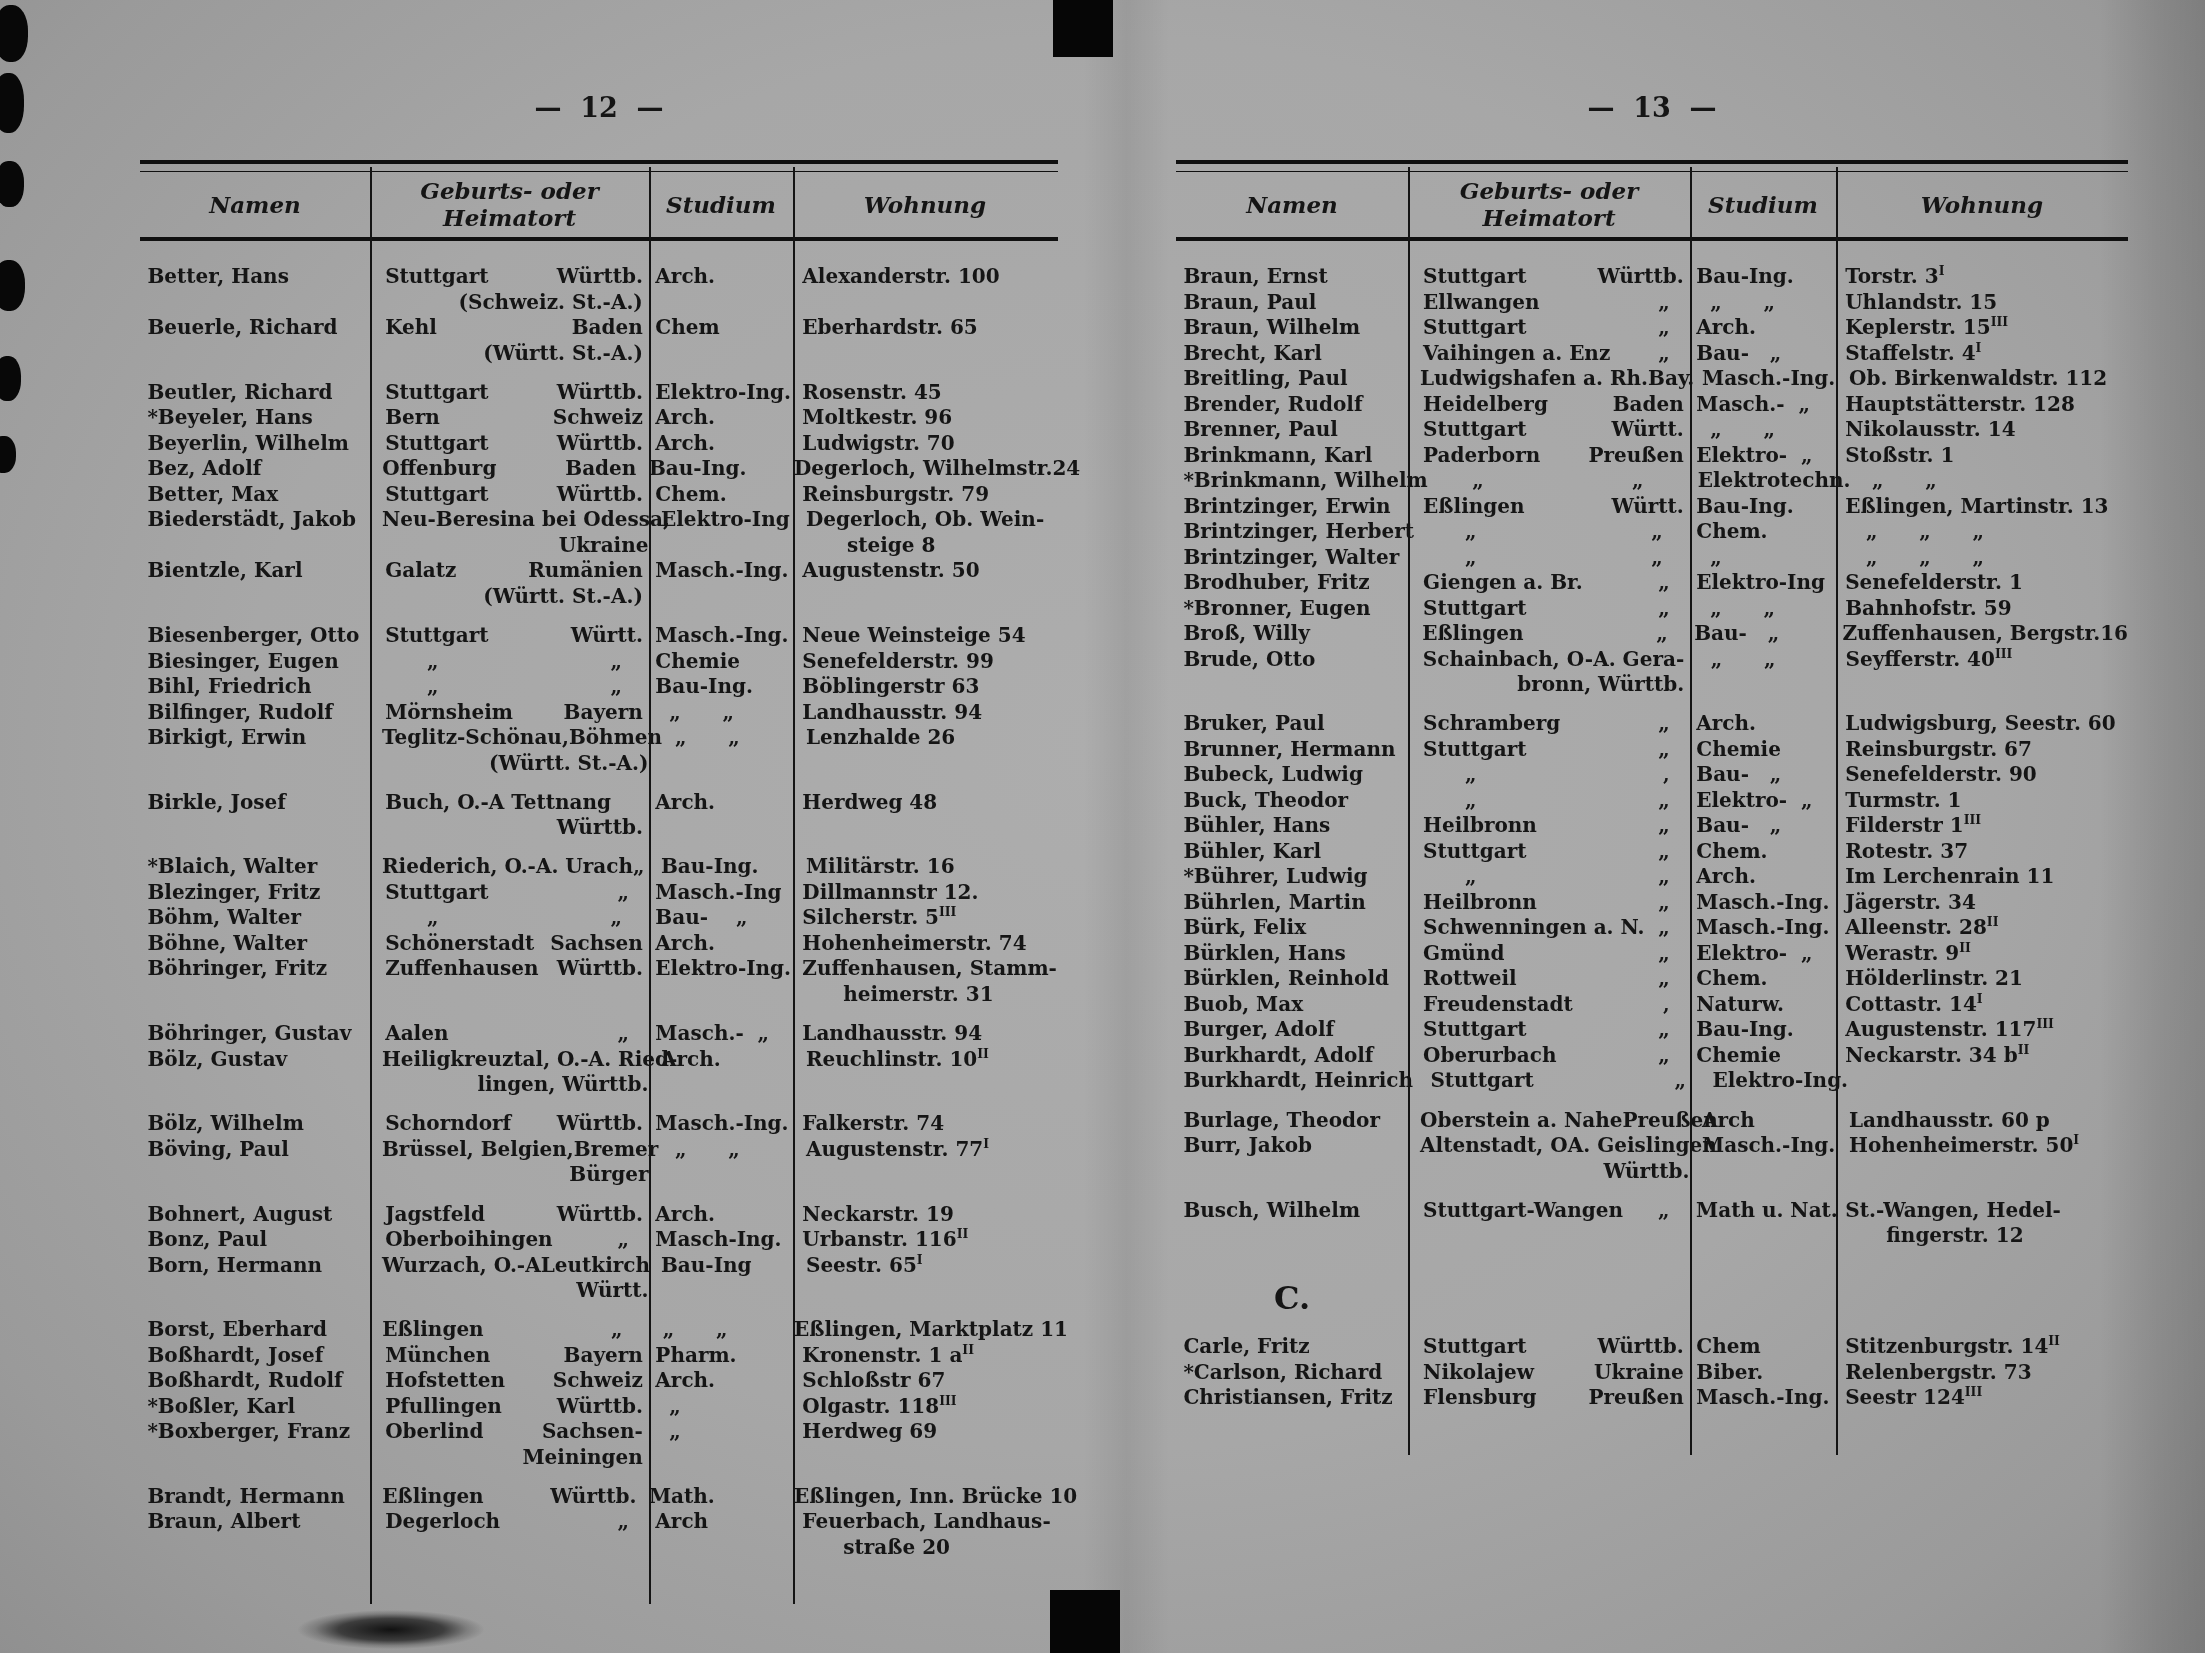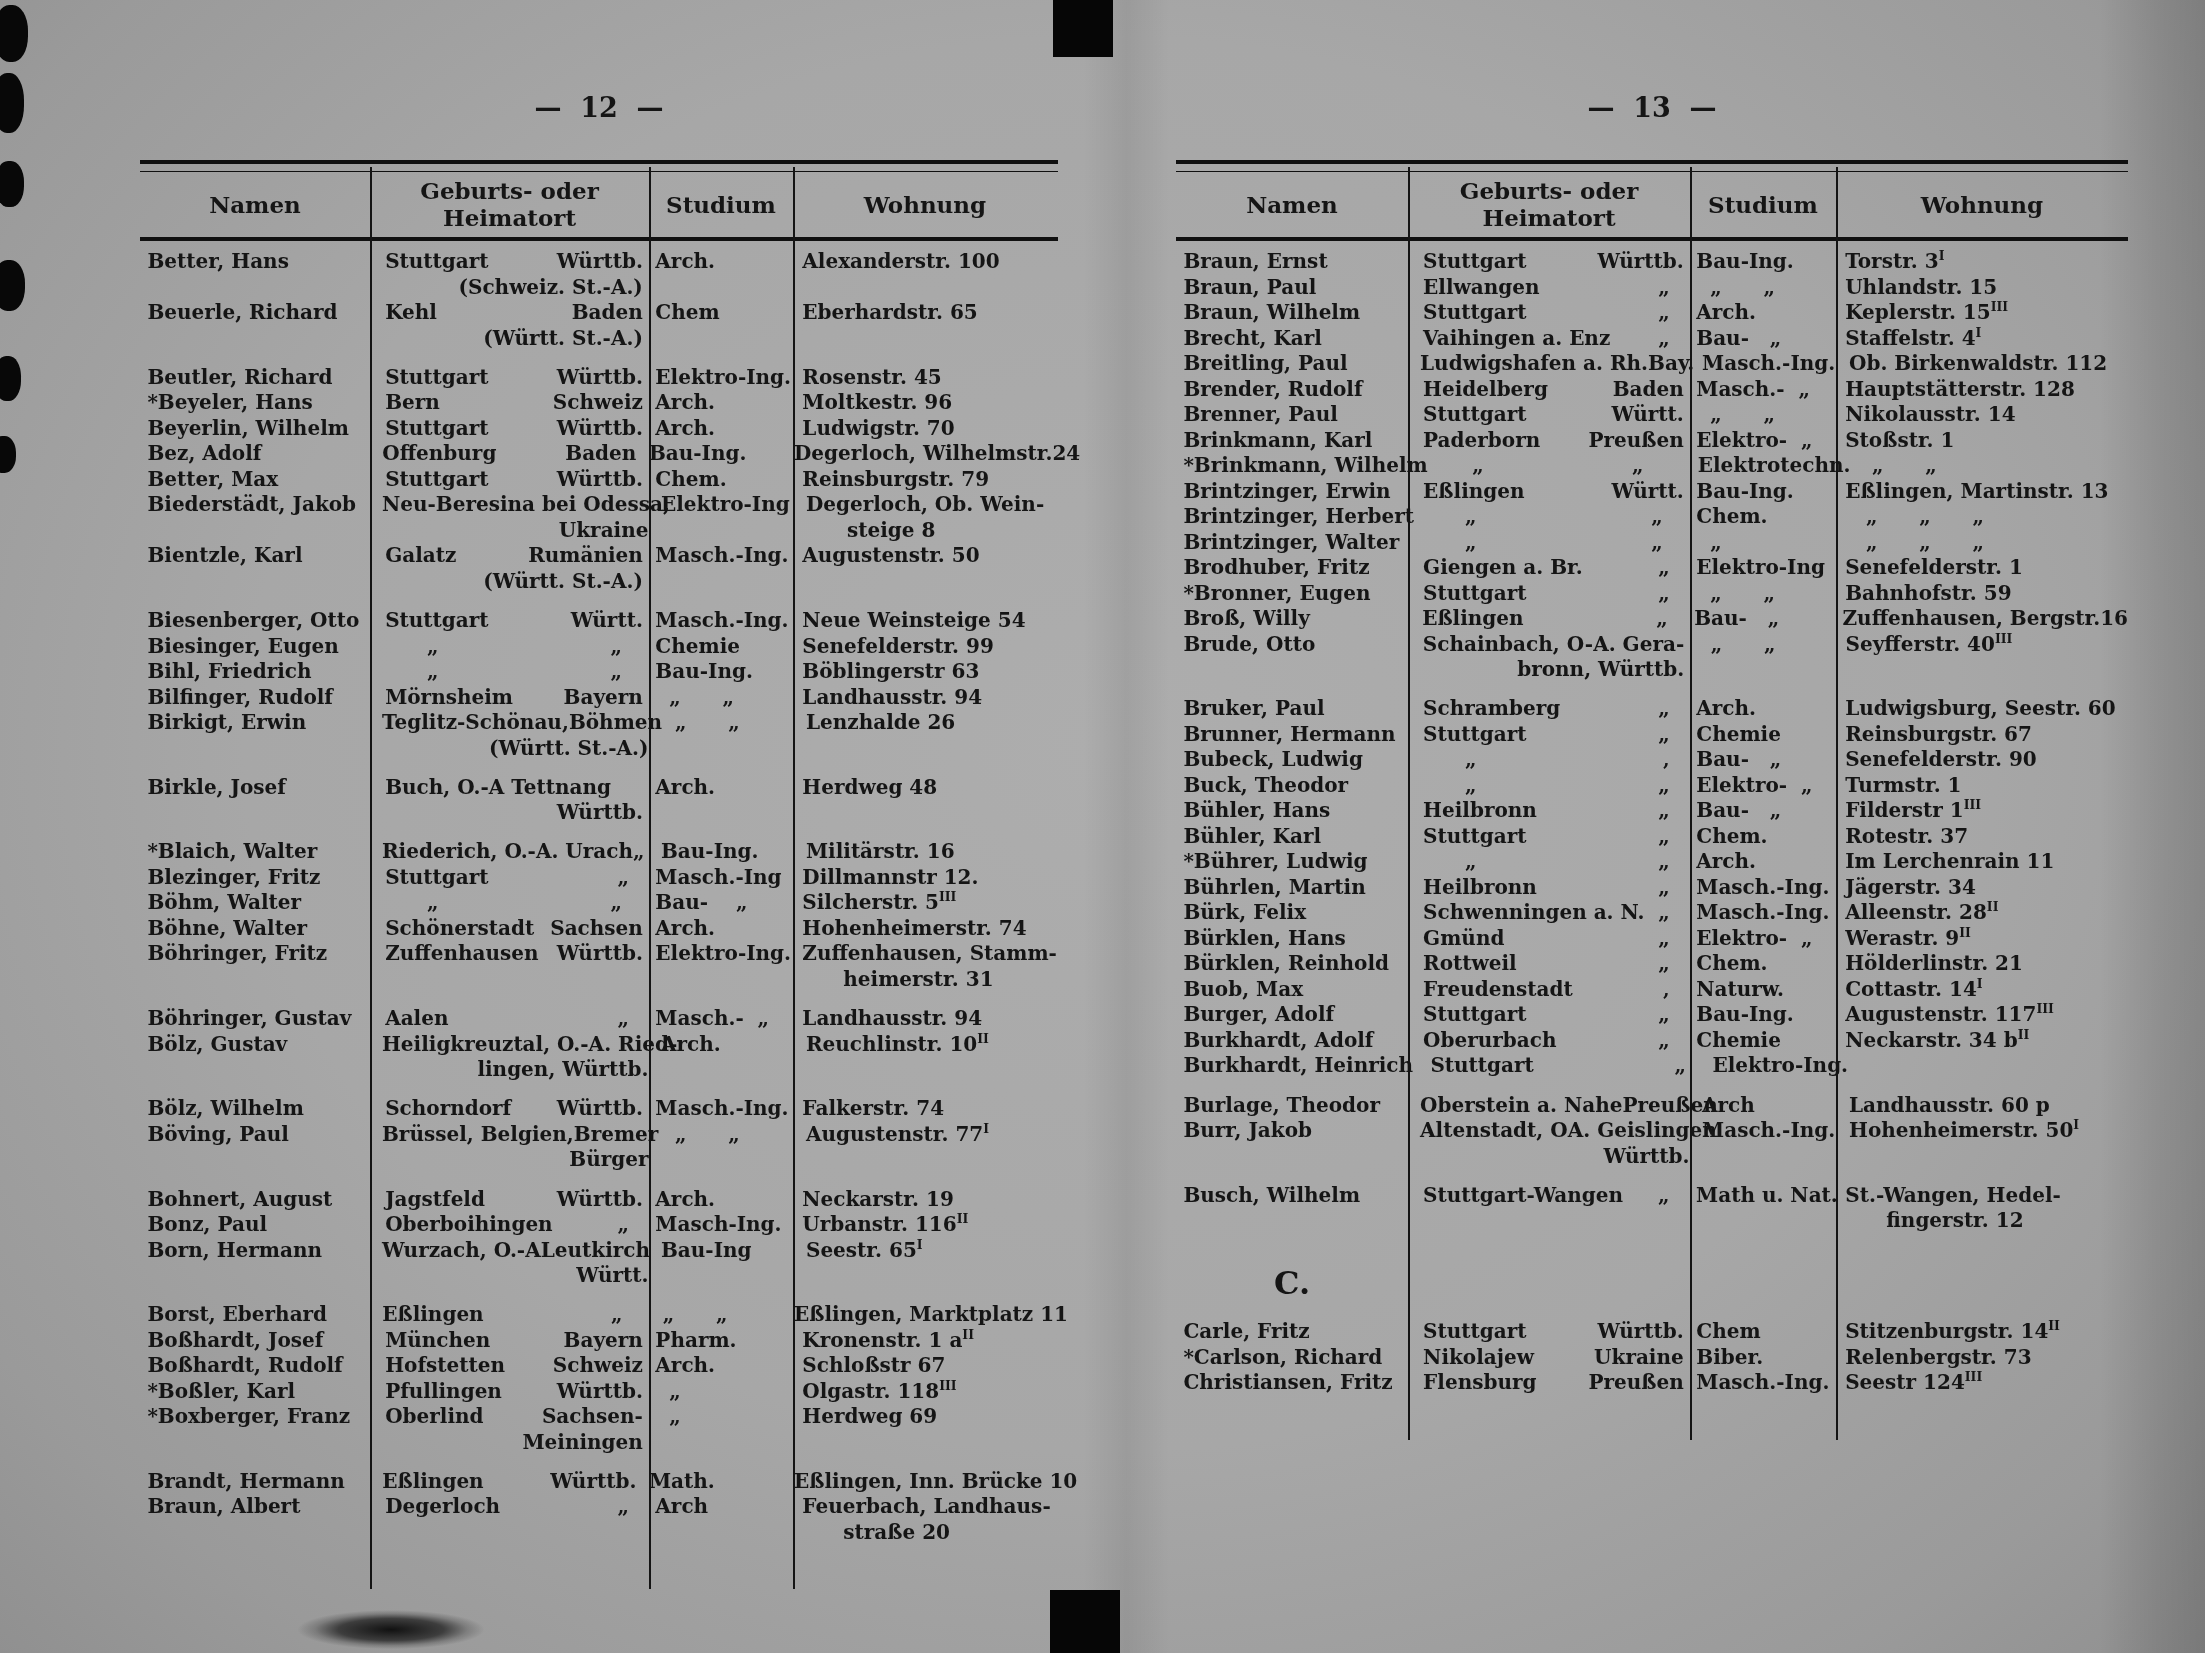--- a/index.html
+++ b/index.html
@@ -18,27 +18,27 @@
     background:radial-gradient(closest-side at 47% 78%, rgba(10,10,10,0.95) 0%, rgba(30,30,30,0.75) 45%, rgba(70,70,70,0.35) 65%, rgba(120,120,120,0) 80%);}
 
   .page{position:absolute;top:0;height:1604px;}
   .p0{left:140px;width:918px;}
   .p1{left:1176px;width:952px;}
   .pagenum{white-space:pre;text-align:center;font-size:27px;font-weight:bold;margin:0;padding-top:92px;height:36px;}
   .tbl{position:relative;margin-top:32px;}
   .rule2{height:6.8px;border-top:4.4px solid #101010;border-bottom:1.9px solid #101010;}
   .rule1{height:4.4px;background:#101010;}
   .thead{display:flex;height:65px;align-items:center;}
-  .hcell{font-size:23px;font-weight:bold;text-align:center;}
+  .hcell{font-size:23px;font-weight:bold;text-align:center;font-style:italic;}
   .vline{position:absolute;top:6.8px;bottom:0;width:1.9px;background:#141414;}
   .p0 .v1{left:230px}.p0 .v2{left:509px}.p0 .v3{left:653px}
   .p1 .v1{left:232px}.p1 .v2{left:514px}.p1 .v3{left:660px}
   .p0 .c0{width:230px}.p0 .c1{width:279px}.p0 .c2{width:144px}.p0 .c3{width:264px}
   .p1 .c0{width:232px}.p1 .c1{width:282px}.p1 .c2{width:146px}.p1 .c3{width:292px}
-  .tbody{padding:8px 0 44px 0;}
+  .tbody{padding:23px 0 44px 0;}
   .row{display:flex;align-items:flex-start;font-size:20px;font-weight:bold;line-height:25.5px;}
   .row.gap{margin-top:13.7px;}
   .cell{white-space:pre;}
   .name{padding-left:17.4px;text-indent:-10px;}
   .oline{display:flex;justify-content:space-between;padding:0 7.5px 0 5px;}
   .ol,.or{white-space:pre;}
   .or{text-align:right;}
   .stud{padding-left:5px;}
   .wohn{padding-left:7.5px;}
   .wohn .cont{padding-left:41px;}

